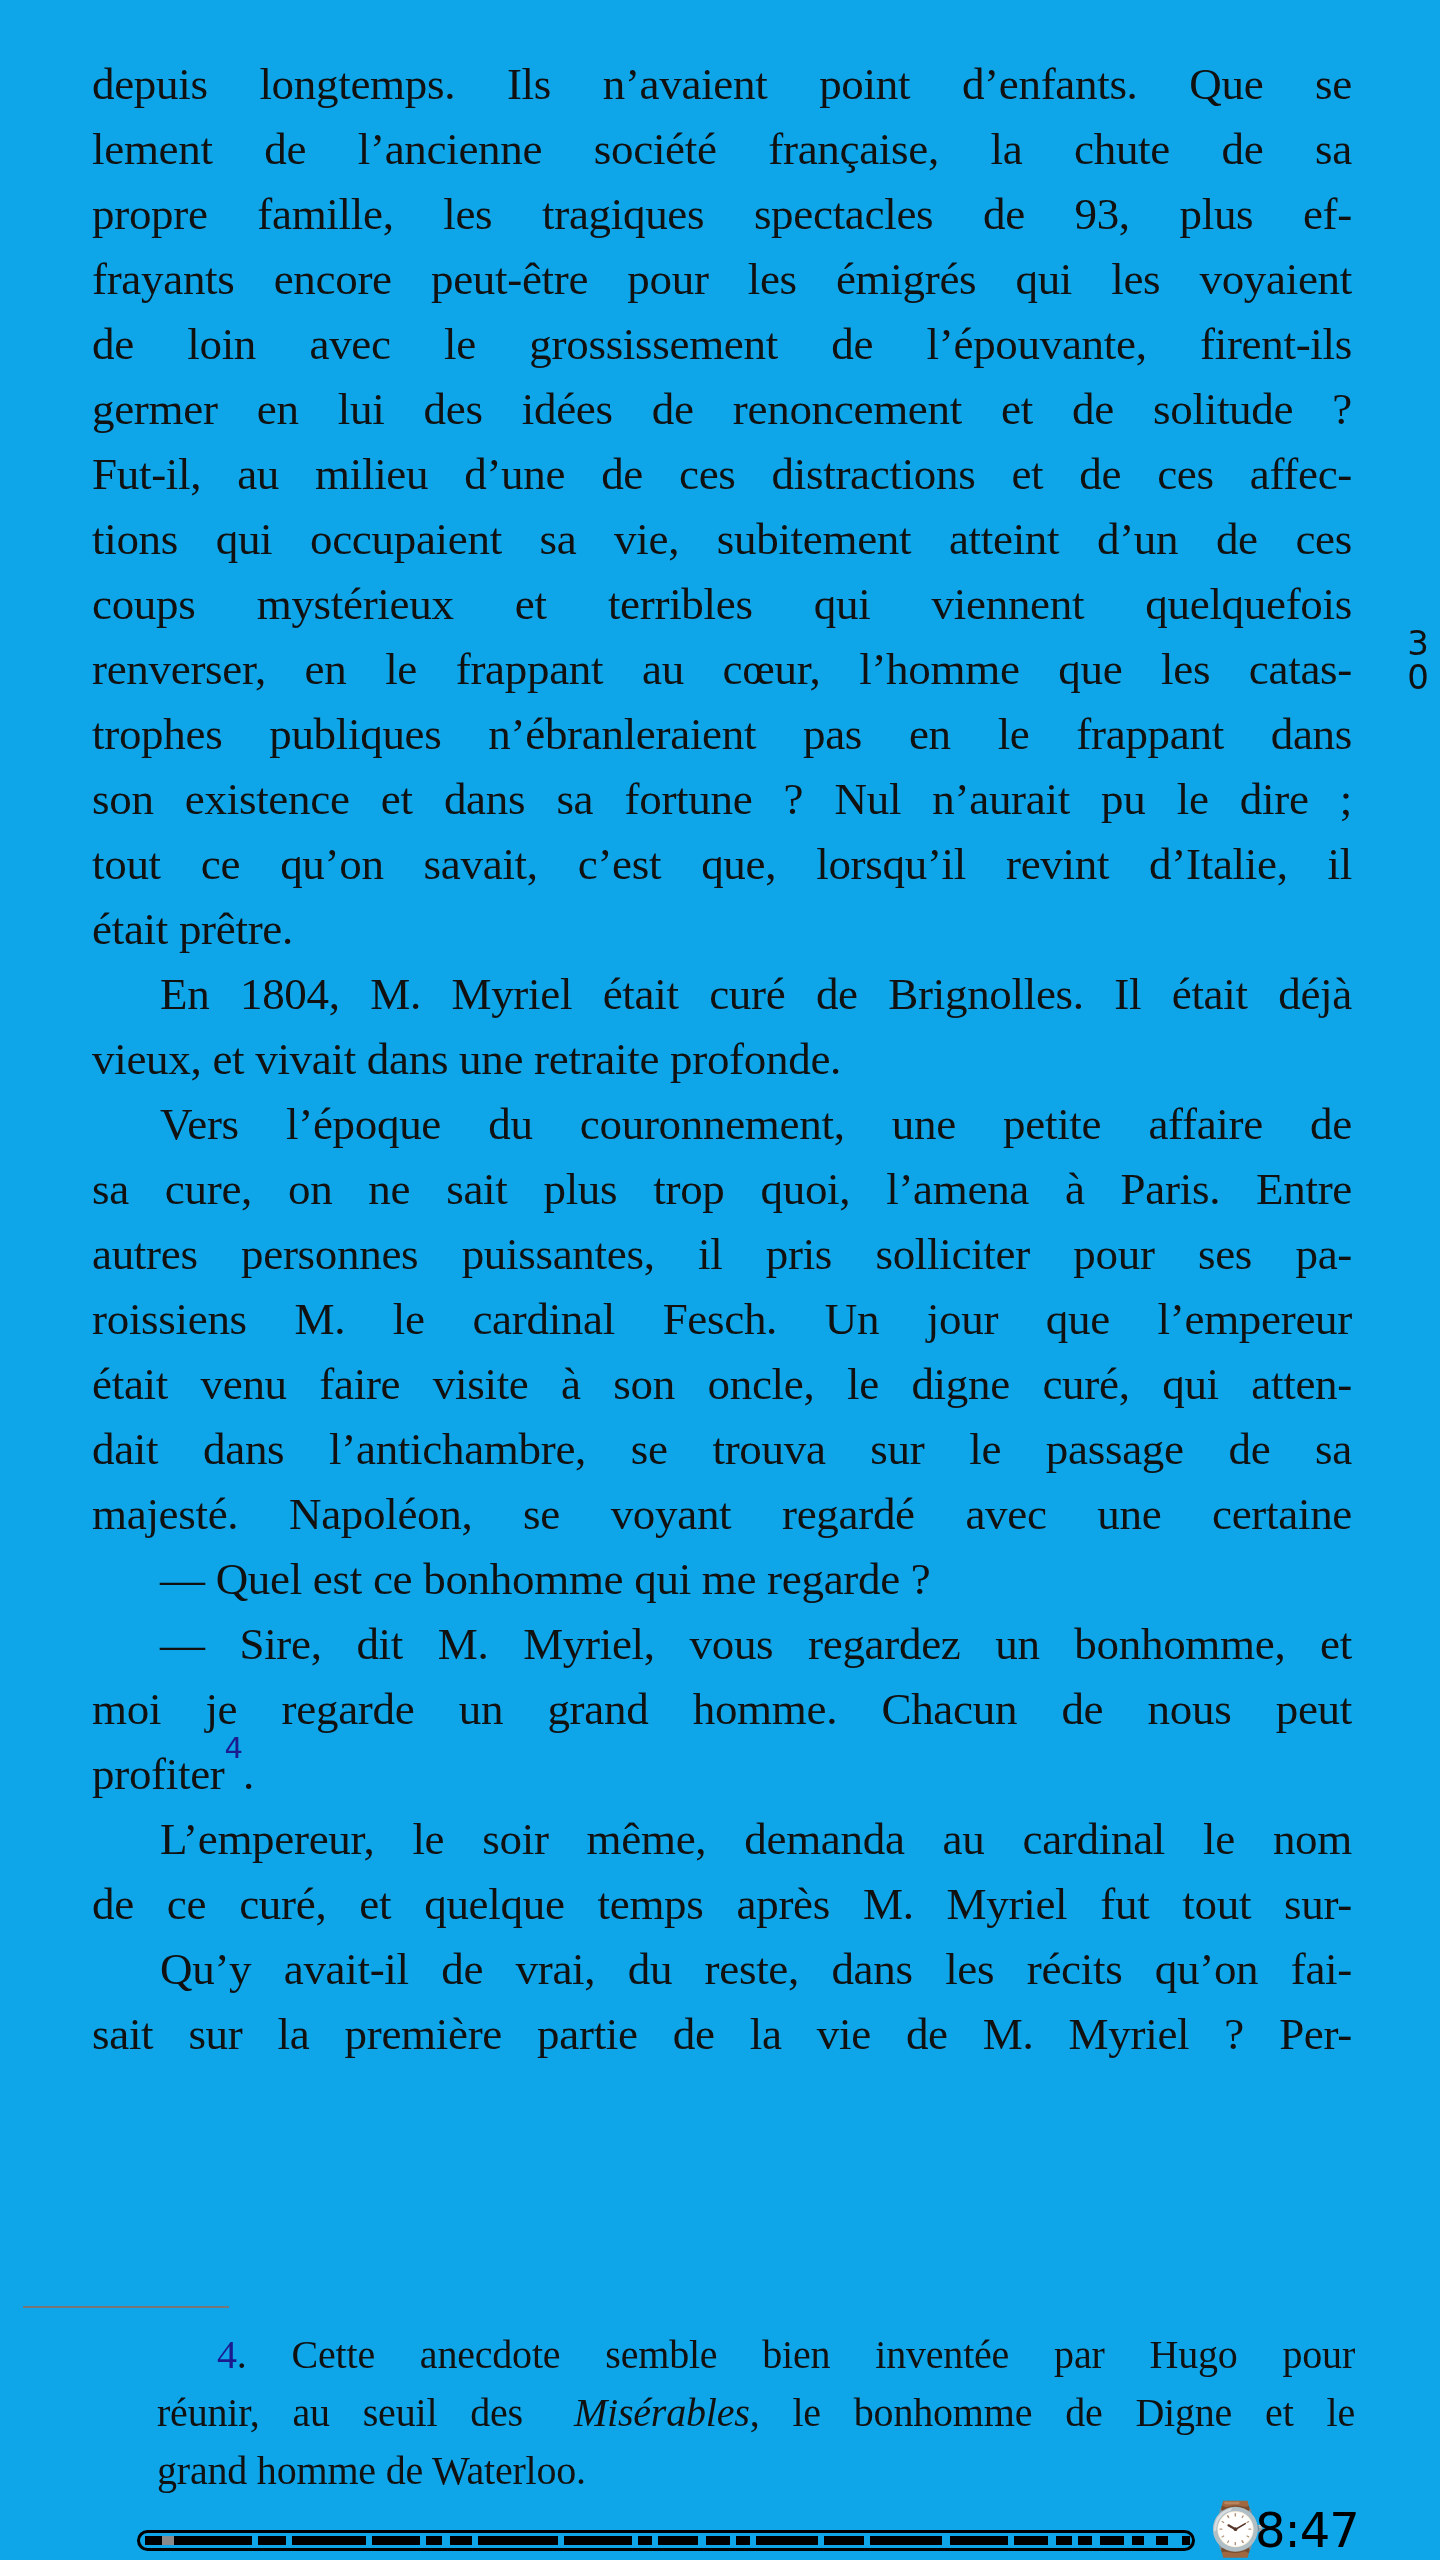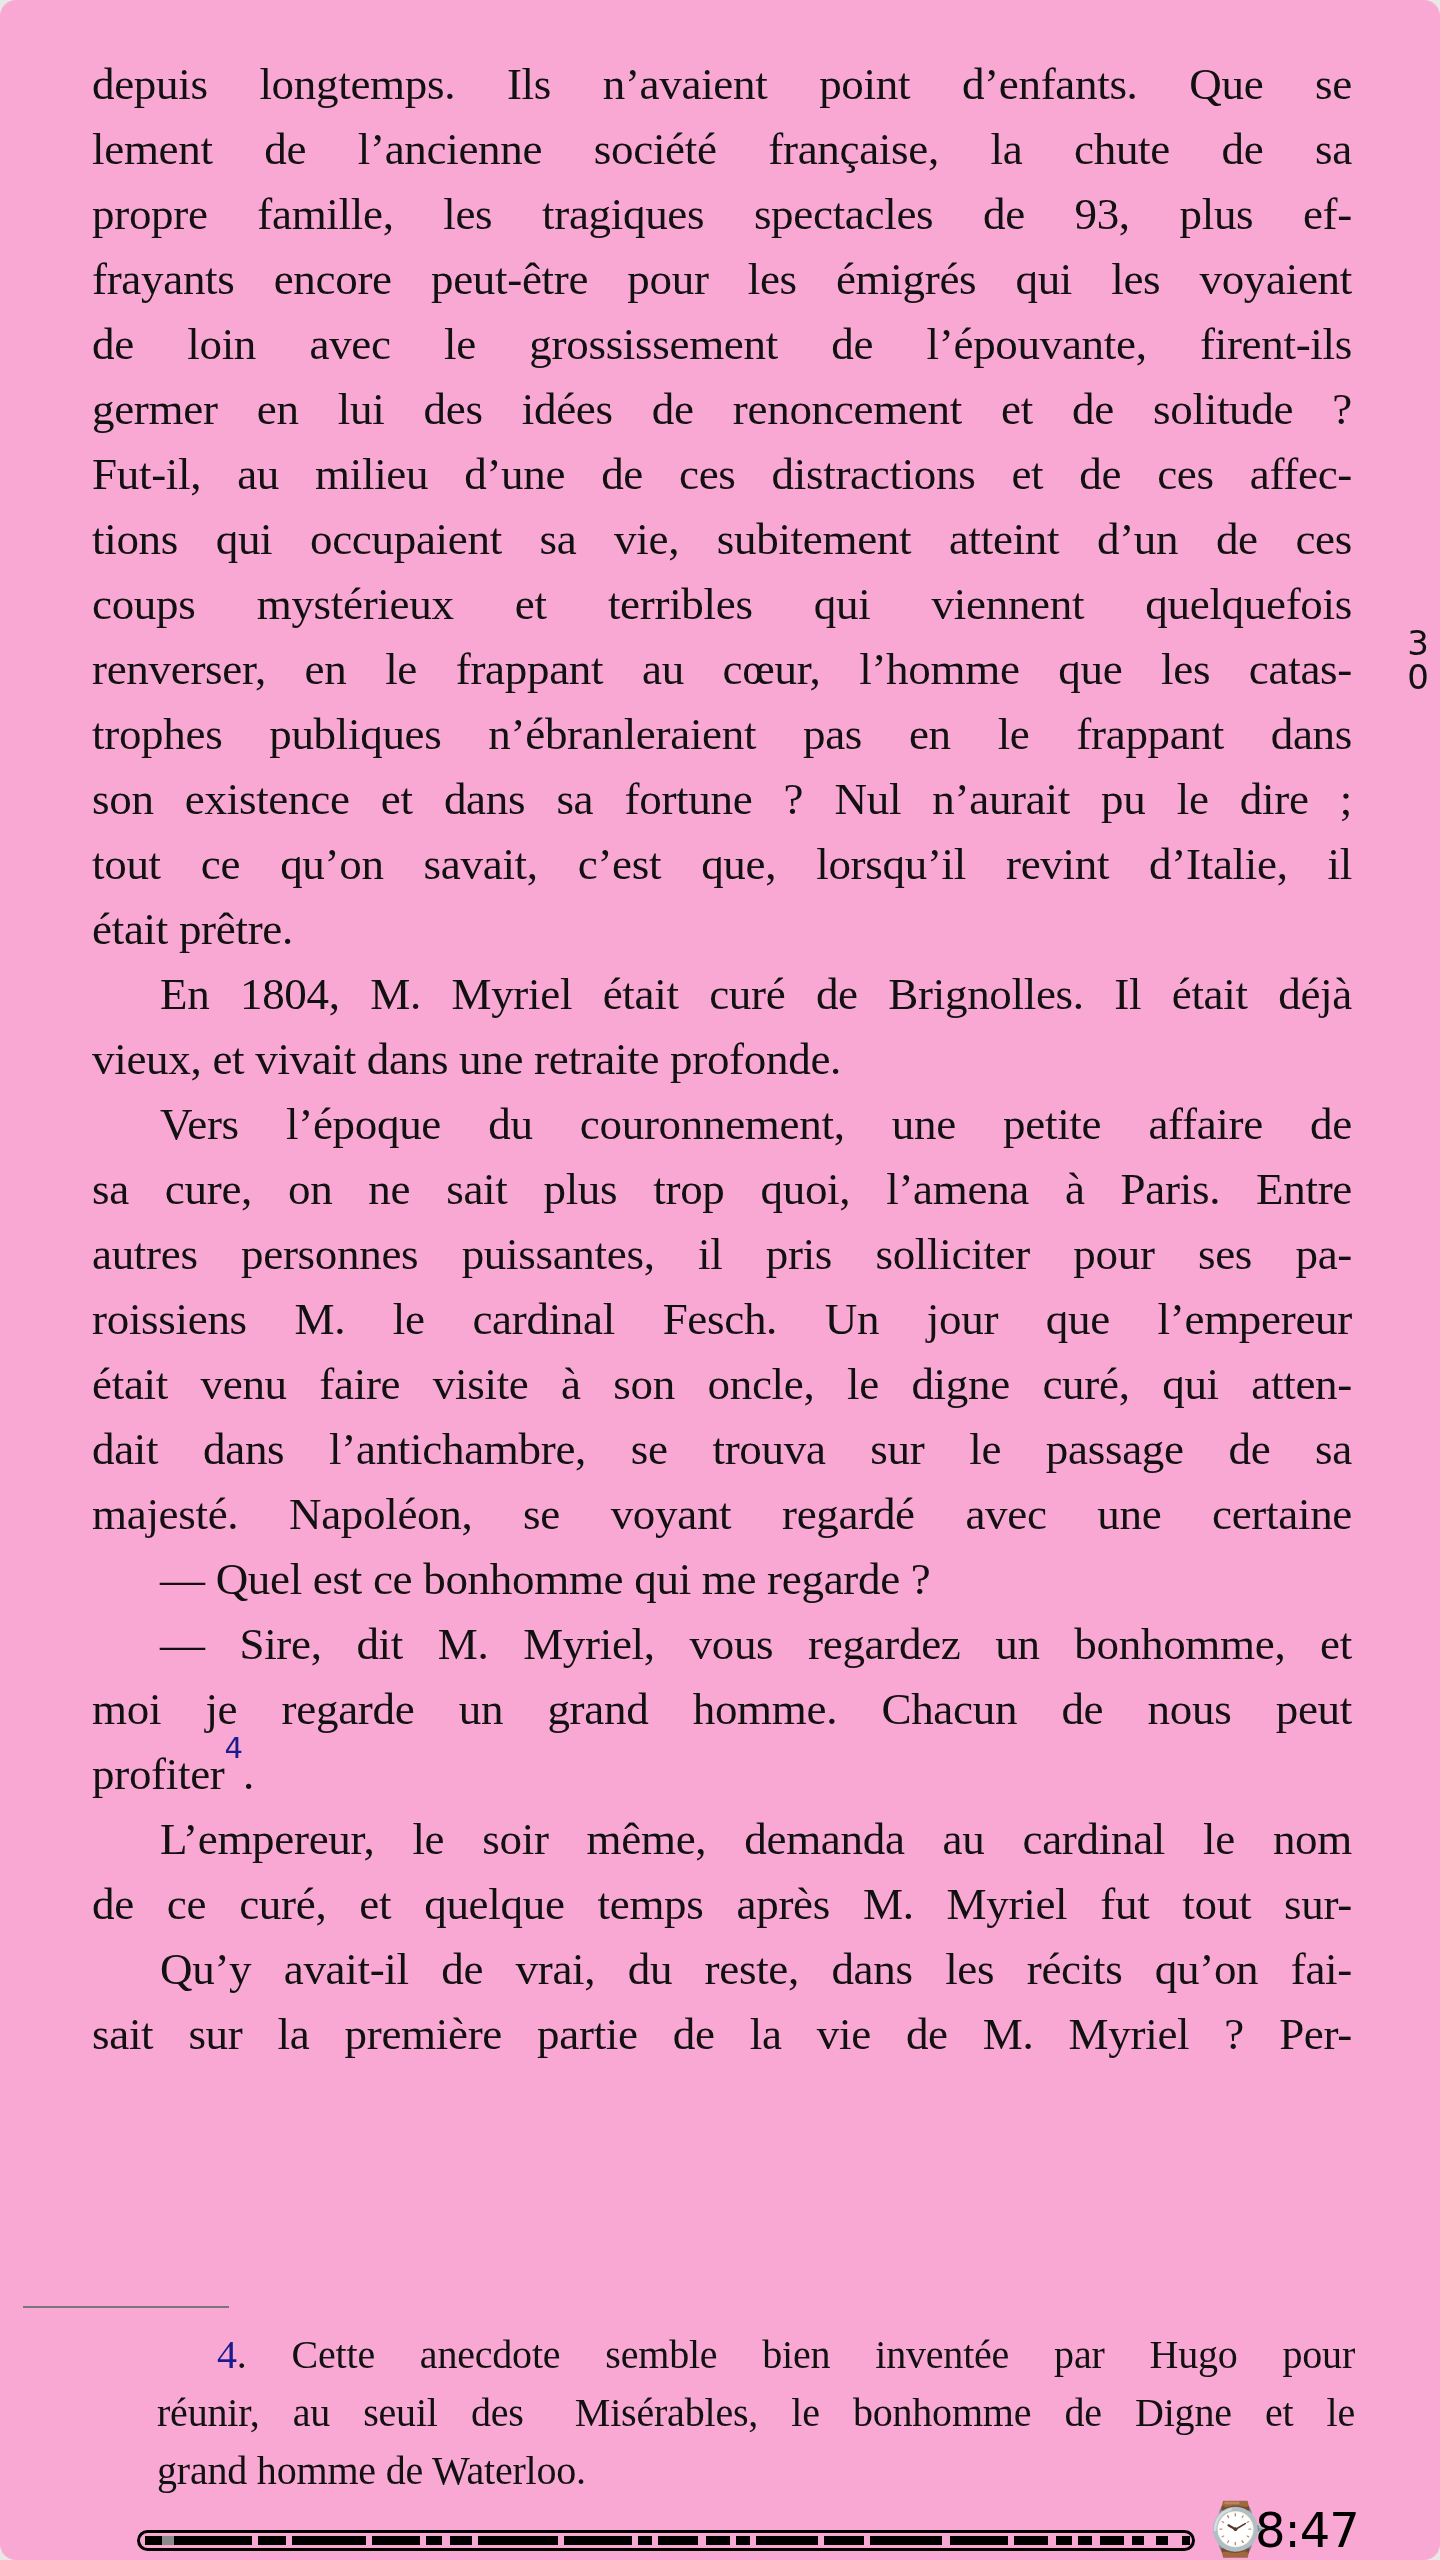--- a/index.html
+++ b/index.html
@@ -1,23 +1,22 @@
 <!DOCTYPE html>
 <html><head>
 <meta charset="utf-8">
 <style>
   html,body{margin:0;padding:0;background:#e8e8e8;}
   .page{
     position:relative;
     width:1440px;height:2560px;
-    background:#f9a8d4;
+    background:#0ea5e9;
     overflow:hidden;
     font-family:"Liberation Serif", serif;
     color:#111111;
-    border-radius:16px;
   }
   
   .body-text{
     position:absolute;
     left:92px;top:52px;width:1260px;
     font-size:45px;
     line-height:65px;
     letter-spacing:-0.3px;
   }
   .line{height:65px;white-space:normal;}
@@ -50,21 +49,21 @@
   }
   .footnote{
     position:absolute;
     left:157px;top:2326px;width:1198px;
     font-size:40px;line-height:58px;
     letter-spacing:-0.2px;
   }
   .fn-line{height:58px;}
   .fn-line.j{text-align:justify;text-align-last:justify;}
   .fn-line.ind{text-indent:60px;}
-  .footnote .it{margin-left:18px;}
+  .footnote .it{font-style:italic;margin-left:18px;}
   .link{color:#1b1b8e;}
   
   .progress{
     position:absolute;
     left:137px;top:2530px;
     width:1058px;height:21px;
     box-sizing:border-box;
     border:3px solid #000;
     border-radius:11px;
     display:flex;align-items:center;

